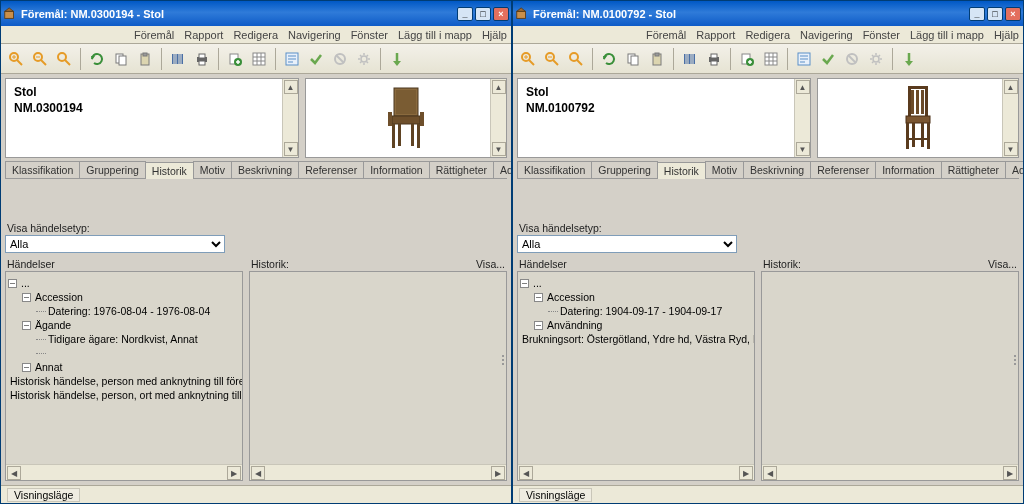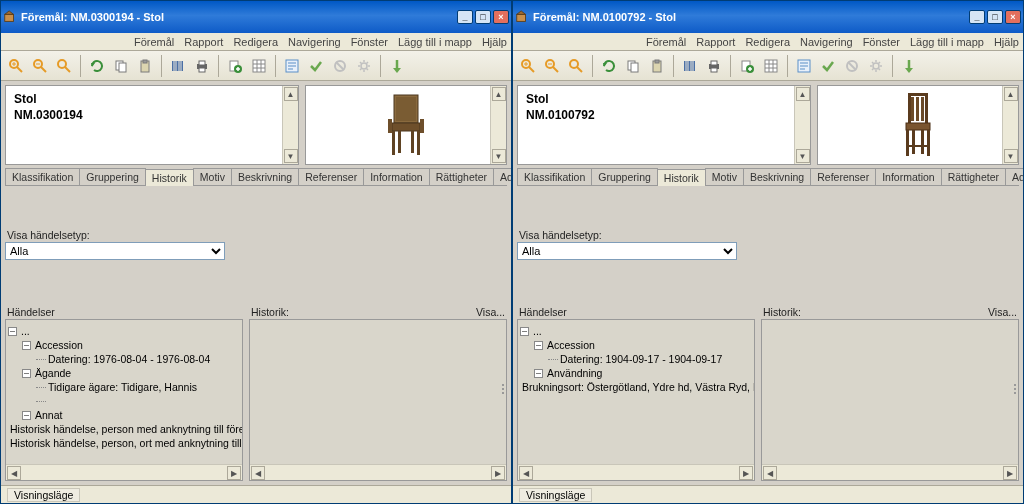--- a/index.html
+++ b/index.html
@@ -1,18 +1,18 @@
 <!DOCTYPE html>
 <html><head>
 <meta charset="utf-8">
 <style>
   * { box-sizing: border-box; margin: 0; padding: 0; }
   body { font-family: Tahoma, Arial, sans-serif; font-size: 11px; background: #d4d0c8; width: 1024px; height: 504px; overflow: hidden; display: flex; }
   .window { width: 512px; height: 504px; border: 1px solid #003c74; display: flex; flex-direction: column; background: #d4d0c8; }
-  .titlebar { height: 32px; background: linear-gradient(to bottom, #0058c5, #2f7bd9 45%, #0e5bc7); color: white; display: flex; align-items: center; padding: 0 2px; font-size: 11px; font-weight: bold; }
+  .titlebar { height: 25px; background: linear-gradient(to bottom, #0058c5, #2f7bd9 45%, #0e5bc7); color: white; display: flex; align-items: center; padding: 0 2px; font-size: 11px; font-weight: bold; }
   .titlebar .tb-icon { width: 14px; height: 14px; margin-right: 4px; display: inline-flex; align-items: center; justify-content: center; }
   .titlebar .tb-title { flex: 1; }
   .tb-controls { display: flex; gap: 2px; }
   .tb-btn { width: 16px; height: 14px; background: #d6e5f5; border: 1px solid #003c74; border-radius: 2px; font-size: 9px; display: flex; align-items: center; justify-content: center; cursor: pointer; color: #000; font-weight: bold;}
   .tb-btn.close { background: #e36f5d; color: #fff;}
   .menubar { height: 18px; background: #ece9d8; display: flex; align-items: center; padding: 0 4px; gap: 10px; color: #444; border-bottom: 1px solid #aca899; justify-content: flex-end;}
   .menubar span { cursor: default; }
   .toolbar { height: 30px; background: linear-gradient(to bottom,#f3f1e9,#e6e3d3); border-bottom: 1px solid #aca899; display: flex; align-items: center; padding: 0 4px; gap: 2px;}
   .tbtn { width: 22px; height: 22px; display: flex; align-items: center; justify-content: center; border: 1px solid transparent; border-radius: 3px; cursor: pointer; }
   .tsep { width: 1px; height: 22px; background: #aca899; margin: 0 3px;}
@@ -26,21 +26,21 @@
   .summary-card .obj-id { font-weight: bold; font-size: 12px;}
   .image-card { flex: 1; display:flex; align-items:center; justify-content:center; overflow:hidden;}
   .tabs { display:flex; border-bottom:1px solid #999; background:#d4d0c8;}
   .tab { padding: 2px 6px; border:1px solid #999; border-bottom:none; background:#d4d0c8; margin-right:-1px; cursor:pointer; font-size:10.5px; color:#333;}
   .tab.active { background:#ece9d8; position:relative; top:1px; }
   .filter-row { display:flex; flex-direction:column; padding: 2px 0; margin-top: 38px;}
   .filter-row label { font-size: 10.5px; color:#222; padding:0 0 1px 2px;}
   .filter-row select { width: 220px; font-size:11px; height:18px; border:1px solid #7f9db9; background:#fff;}
   .split-row { flex:1; display:flex; gap:6px; overflow:hidden;}
   .panel { flex:1; display:flex; flex-direction:column; overflow:hidden;}
-  .panel-header { font-size:10.5px; padding:0 2px 1px 2px; display:flex; justify-content:space-between; color:#222;margin-top:41px;}
+  .panel-header { font-size:10.5px; padding:0 2px 1px 2px; display:flex; justify-content:space-between; color:#222;}
   .panel-body { flex:1; background:#d9d6cb; border:1px solid #999; position:relative; overflow:hidden;}
   .tree { padding: 4px 2px; font-size: 10.5px; color:#000;}
   .tree-node { white-space: nowrap; }
   .tree-line { display:flex; align-items:center; height:14px;}
   .tw { display:inline-block; width:9px; height:9px; border:1px solid #888; background:#fff; text-align:center; line-height:7px; font-size:9px; margin-right:4px; cursor:pointer; color:#333;}
   .indent { display:inline-block;}
   .i1 { width: 14px;} .i2 { width: 28px;}
   .dots { display:inline-block; width:10px; border-bottom:1px dotted #888; margin-right:2px; vertical-align:middle;}
   .hscroll { position:absolute; left:0; right:0; bottom:0; height:16px; background:#ece9d8; border-top:1px solid #c9c6b9; display:flex;}
   .hscroll .sb-arrow{ margin:1px;}
@@ -263,21 +263,21 @@
                 <span>Datering: 1976-08-04 - 1976-08-04</span>
               </div>
               <div class="tree-line tree-node">
                 <span class="indent i1"></span>
                 <span class="tw">–</span>
                 <span>Ägande</span>
               </div>
               <div class="tree-line tree-node">
                 <span class="indent i2"></span>
                 <span class="dots"></span>
-                <span>Tidigare ägare: Tidigare, Hannis</span>
+                <span>Tidigare ägare: Nordkvist, Annat</span>
               </div>
               <div class="tree-line tree-node">
                 <span class="indent i2"></span>
                 <span class="dots"></span>
               </div>
               <div class="tree-line tree-node">
                 <span class="indent i1"></span>
                 <span class="tw">–</span>
                 <span>Annat</span>
               </div>

